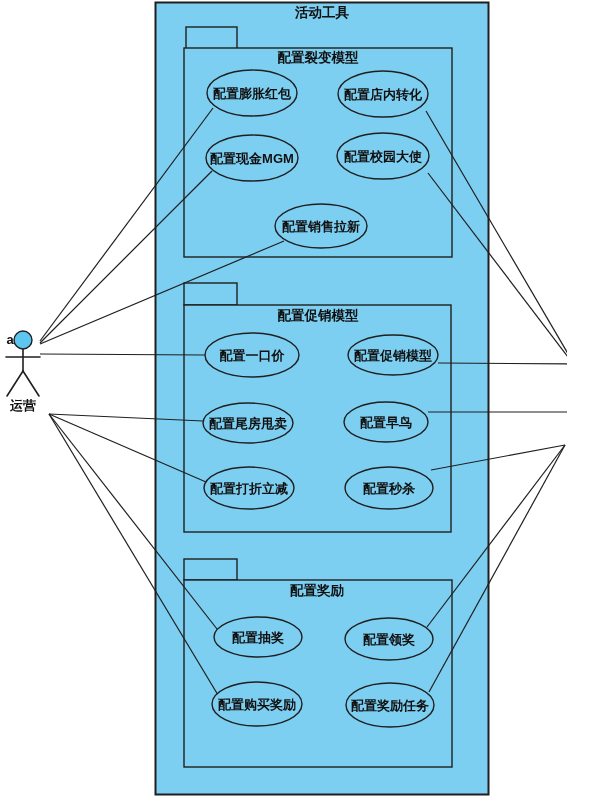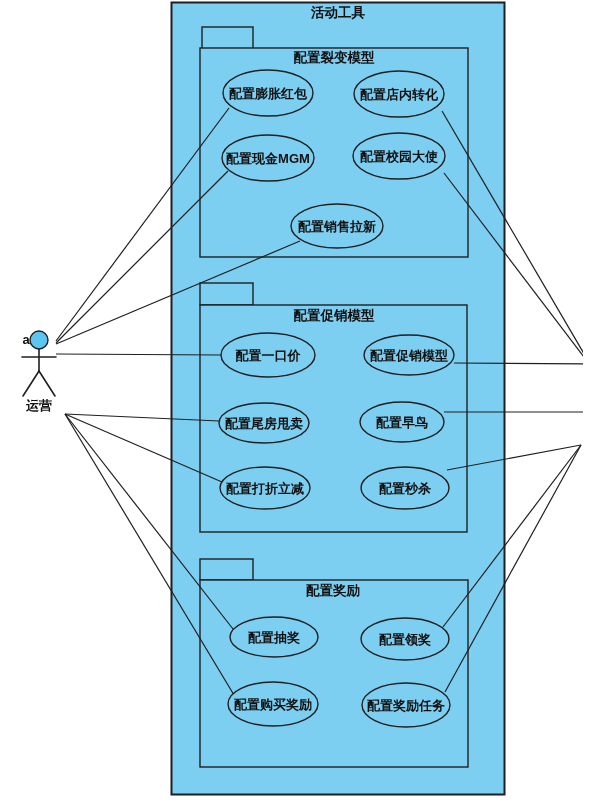--- a/index.html
+++ b/index.html
@@ -3,21 +3,21 @@
 <meta charset="utf-8">
 <style>
   :root{
     --shape-fill:#7dcff2;
     --actor-head-fill:#5cc6f0;
     --stroke:#1f1f1f;
     --canvas-bg:#ffffff;
     --text-color:#101010;
   }
   html,body{margin:0;padding:0;background:var(--canvas-bg);}
-  .canvas{position:relative;width:567px;height:803px;background:var(--canvas-bg);overflow:hidden;padding-left:16px;}
+  .canvas{position:relative;width:567px;height:803px;background:var(--canvas-bg);overflow:hidden;}
   svg{display:block;}
   .shape{fill:var(--shape-fill);stroke:var(--stroke);stroke-width:1.4;}
   .outer{stroke-width:2;}
   .assoc{stroke:var(--stroke);stroke-width:1.2;fill:none;}
   .stick{stroke:var(--stroke);stroke-width:1.6;fill:none;stroke-linecap:round;}
   .head{fill:var(--actor-head-fill);stroke:var(--stroke);stroke-width:1.4;}
   text{font-family:"Liberation Sans",sans-serif;font-weight:bold;font-size:13px;
        fill:var(--text-color);text-anchor:middle;}
   .title-text{font-size:13.5px;}
   .stereo-text{font-size:13px;}

